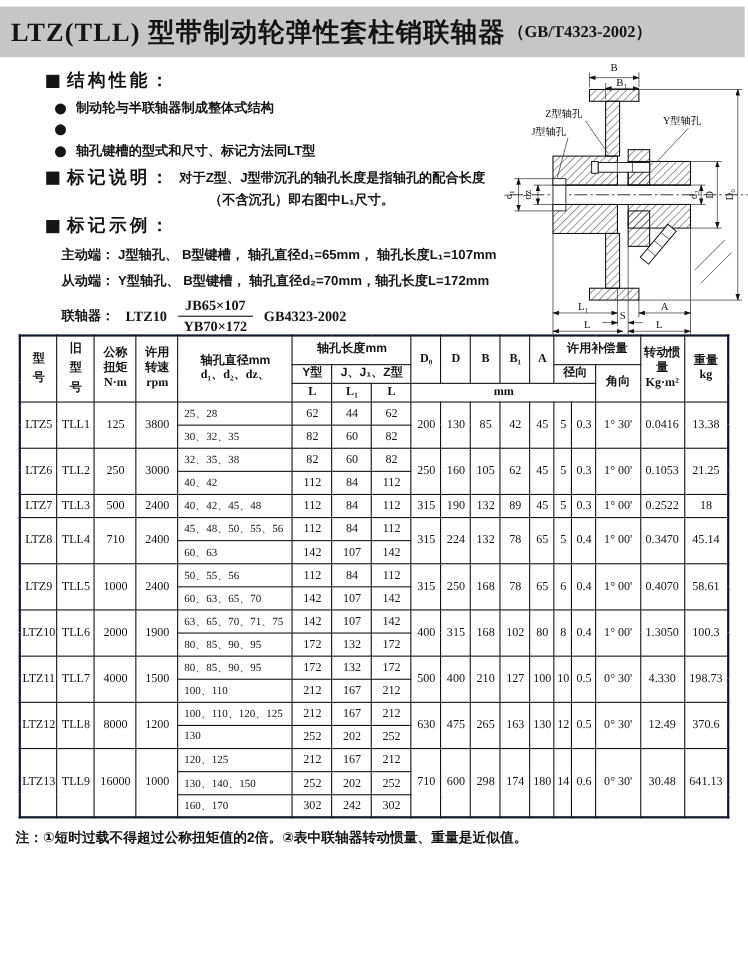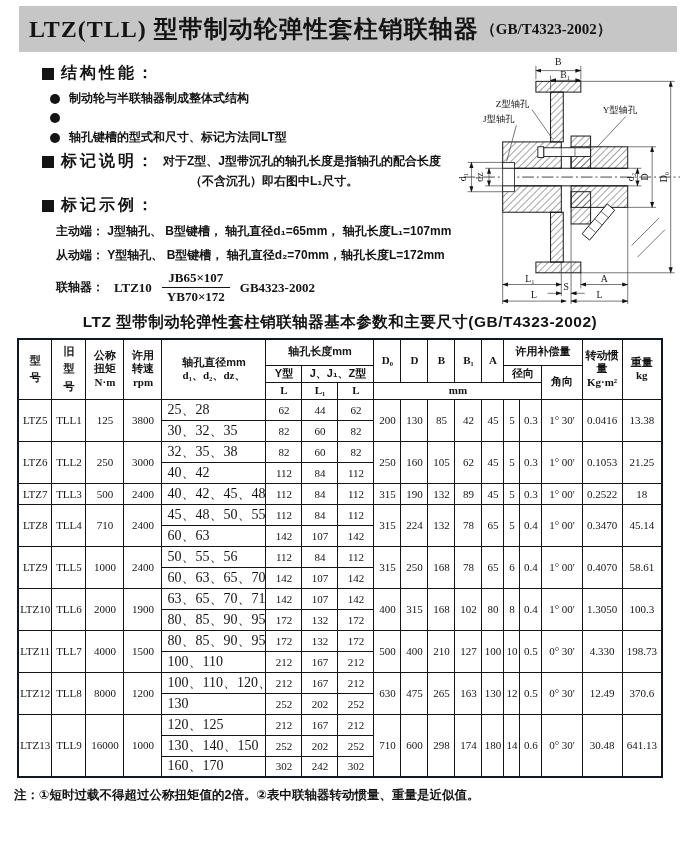--- a/index.html
+++ b/index.html
@@ -6,21 +6,21 @@
   html,body { background:#ffffff; }
   body {
     width:680px; height:866px;
     font-family:"Liberation Sans","DejaVu Sans",sans-serif;
     color:#141414; overflow:hidden;
   }
   .page { width:680px; height:866px; position:relative; background:#fff; }
 
   
   .titlebar {
-    margin:6px 3px 0 19px; height:46px; background:#c6c6c6;
+    margin:6px 3px 0 0; height:46px; background:#c6c6c6;
     display:flex; align-items:center; padding:0 10px;
   }
   .title-main {
     font-family:"Liberation Serif","DejaVu Serif",serif;
     font-weight:bold; font-size:24px; letter-spacing:1px; white-space:nowrap;
   }
   .title-std { font-family:"Liberation Serif","DejaVu Serif",serif;
     font-weight:bold; font-size:15px; margin-left:2px; white-space:nowrap; }
 
   
@@ -58,21 +58,21 @@
   
   .tbl-title { text-align:center; font-size:15.5px; font-weight:bold; margin:8px 0 5px 0; letter-spacing:0.5px; }
   table.spec { margin:0 auto; border-collapse:collapse; table-layout:fixed; width:644px;
     border:2px solid #0f172a; }
   .spec th, .spec td { border:1px solid #141414; text-align:center; padding:0 1px; overflow:hidden; }
   .spec thead th { font-size:11px; font-weight:bold; line-height:1.25; }
   .spec thead tr:nth-child(1) th { height:26px; }
   .spec thead tr:nth-child(2) th { height:17px; }
   .spec thead tr:nth-child(3) th { height:17px; }
   .spec tbody td { height:21px; font-family:"Liberation Serif","DejaVu Serif",serif; font-size:11px; }
-  .spec td.bore { text-align:left; padding-left:5px; font-size:14px; white-space:nowrap; }
+  .spec td.bore { text-align:left; padding-left:5px; font-size:10px; white-space:nowrap; }
   .vtext { display:inline-block; width:13px; word-break:break-all; line-height:1.6; }
   .wrap2 { width:28px; margin:0 auto; word-break:break-all; }
   .unit { font-weight:bold; }
   .page-note { font-size:12.5px; font-weight:bold; margin:9px 0 0 14px; white-space:nowrap; }
 </style>
 </head>
 <body>
 
 <div class="page">
 
@@ -222,21 +222,20 @@
         <line x1="136" y1="245" x2="122" y2="245" class="thin" marker-end="url(#ar)"></line>
         <text x="117" y="242" text-anchor="middle" class="dim-text">S</text>
         <line x1="52" y1="253" x2="117" y2="253" class="thin" marker-start="url(#ar)" marker-end="url(#ar)"></line>
         <text x="84" y="250" text-anchor="middle" class="dim-text">L</text>
         <line x1="122" y1="253" x2="180" y2="253" class="thin" marker-start="url(#ar)" marker-end="url(#ar)"></line>
         <text x="151" y="250" text-anchor="middle" class="dim-text">L</text>
       </svg>
     </div>
   </div>
 
-  <div class="tbl-title">LTZ 型带制动轮弹性套柱销联轴器基本参数和主要尺寸(GB/T4323-2002)</div>
 
   <table class="spec">
     <colgroup>
       <col style="width:34px">
         <col style="width:34px">
         <col style="width:38px">
         <col style="width:38px">
       <col style="width:104px">
         <col style="width:36px">
         <col style="width:36px">

